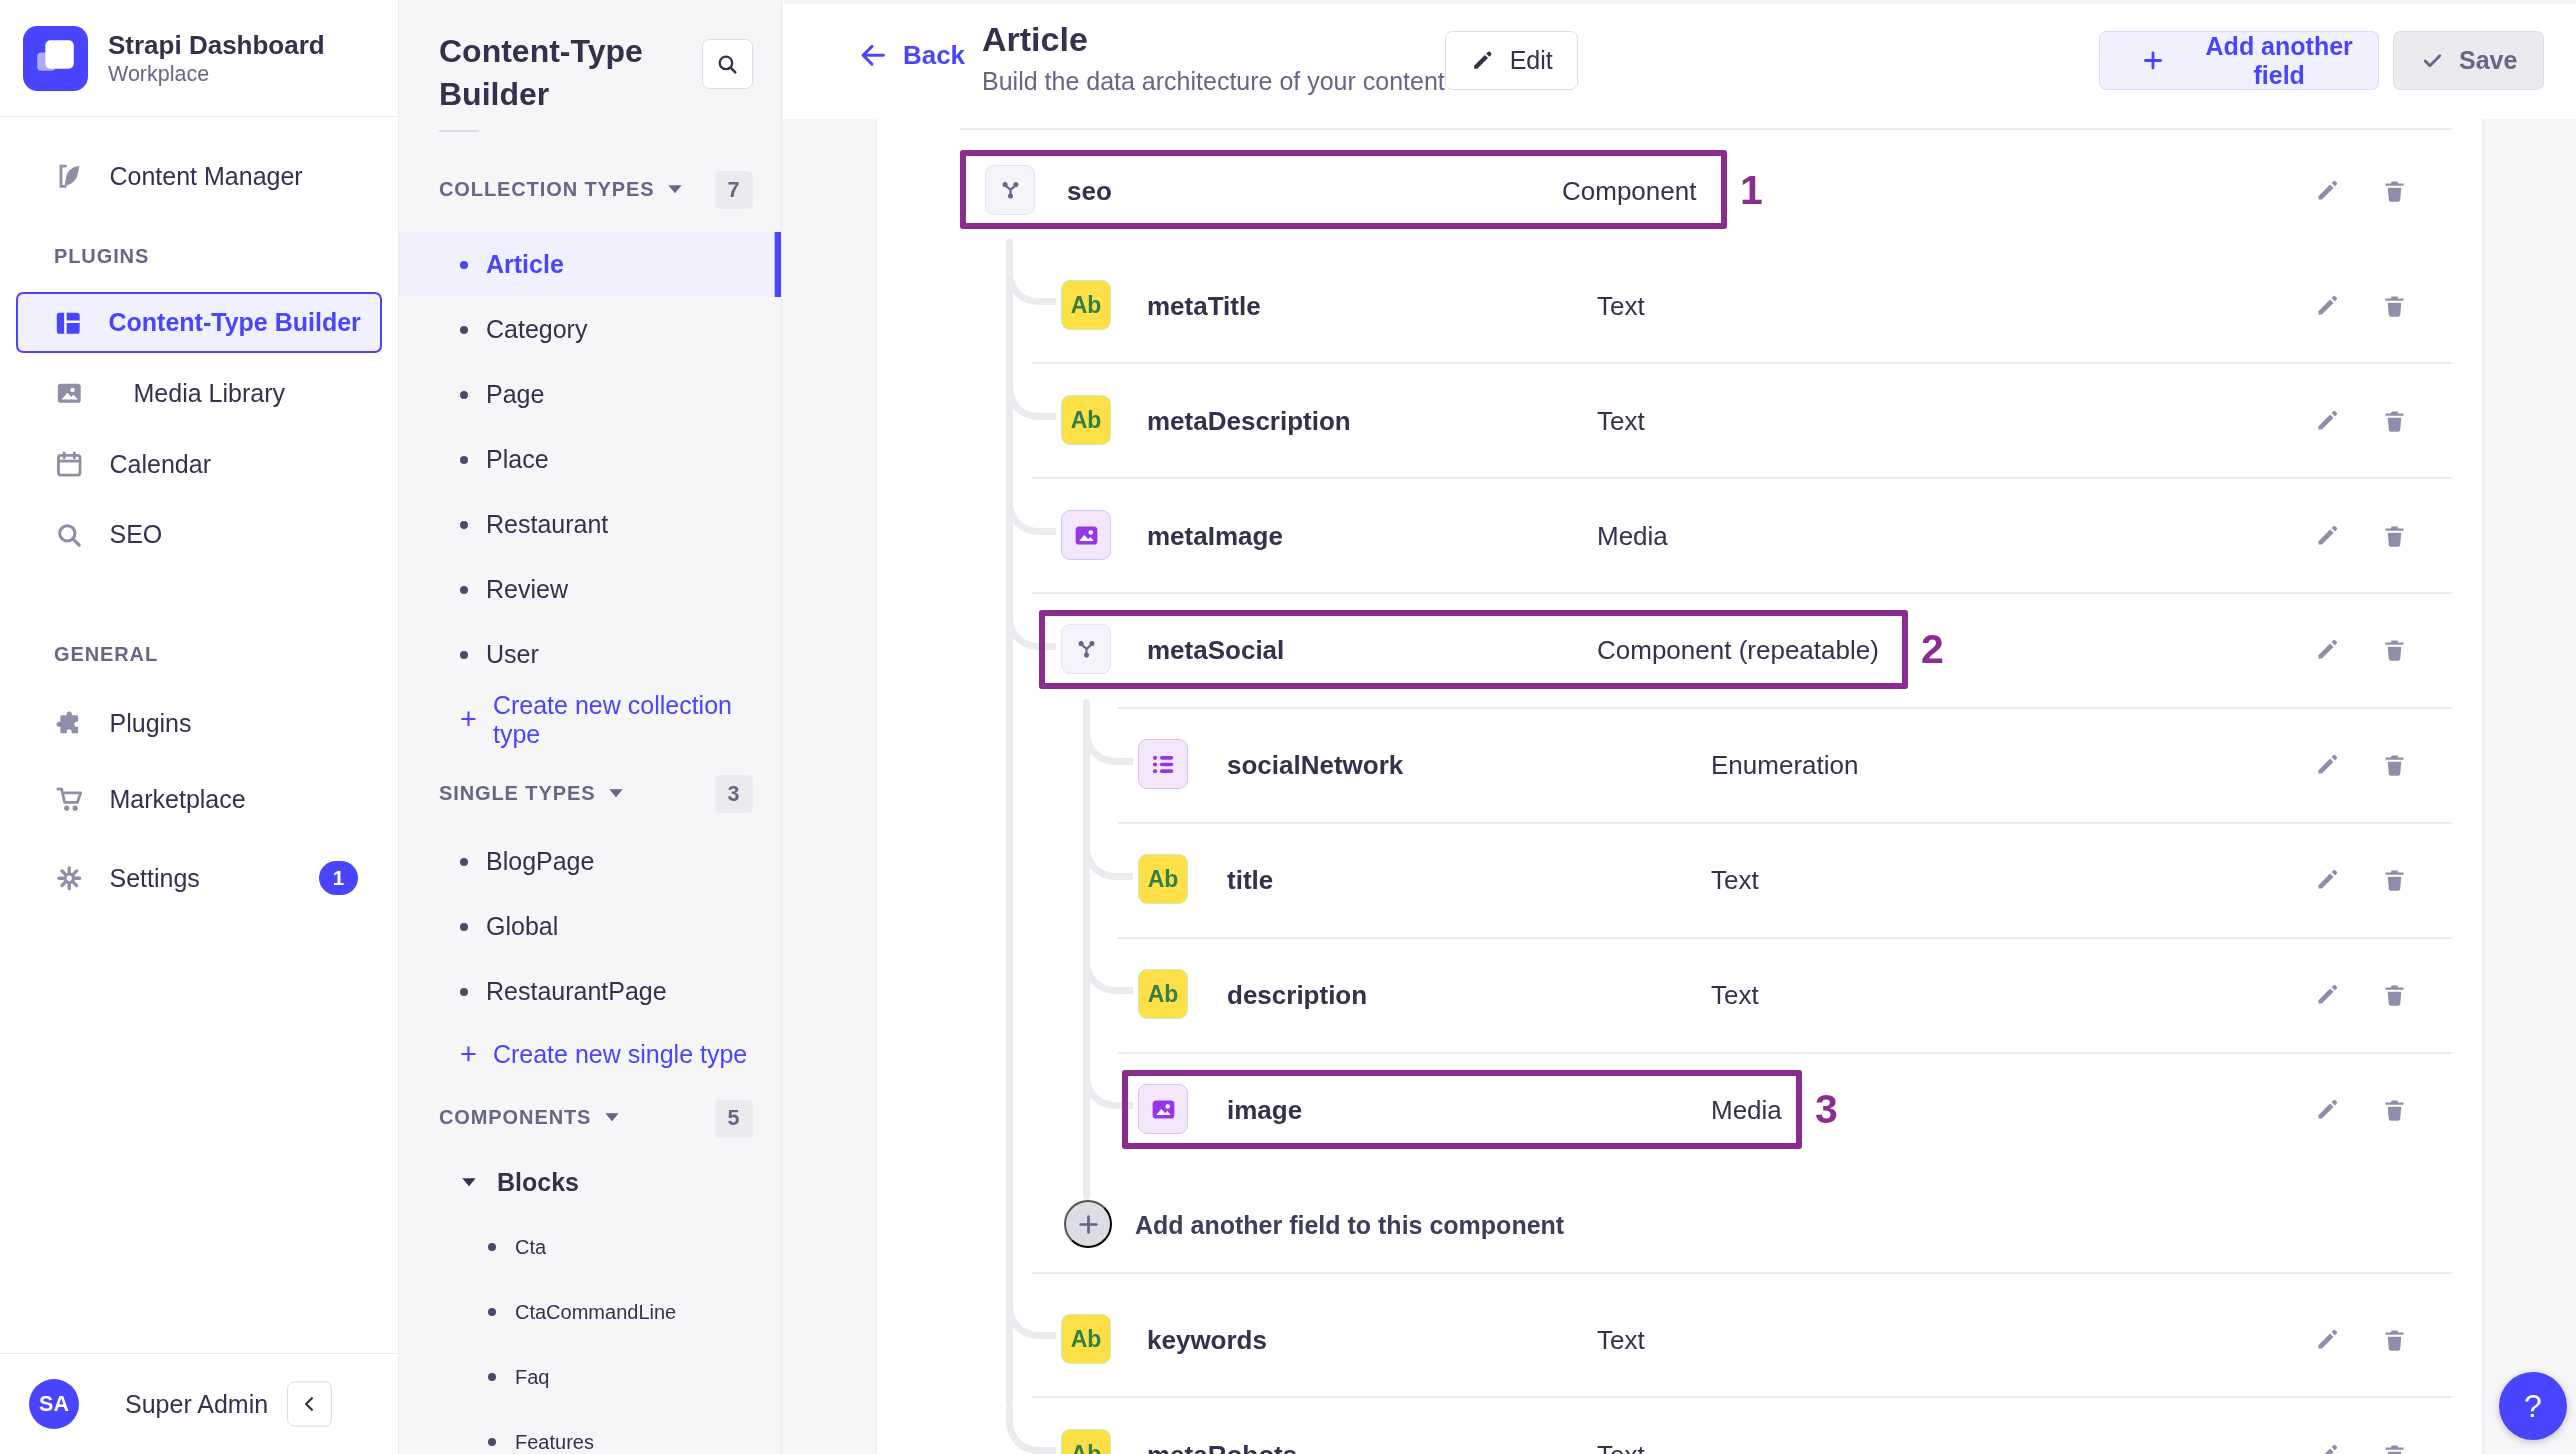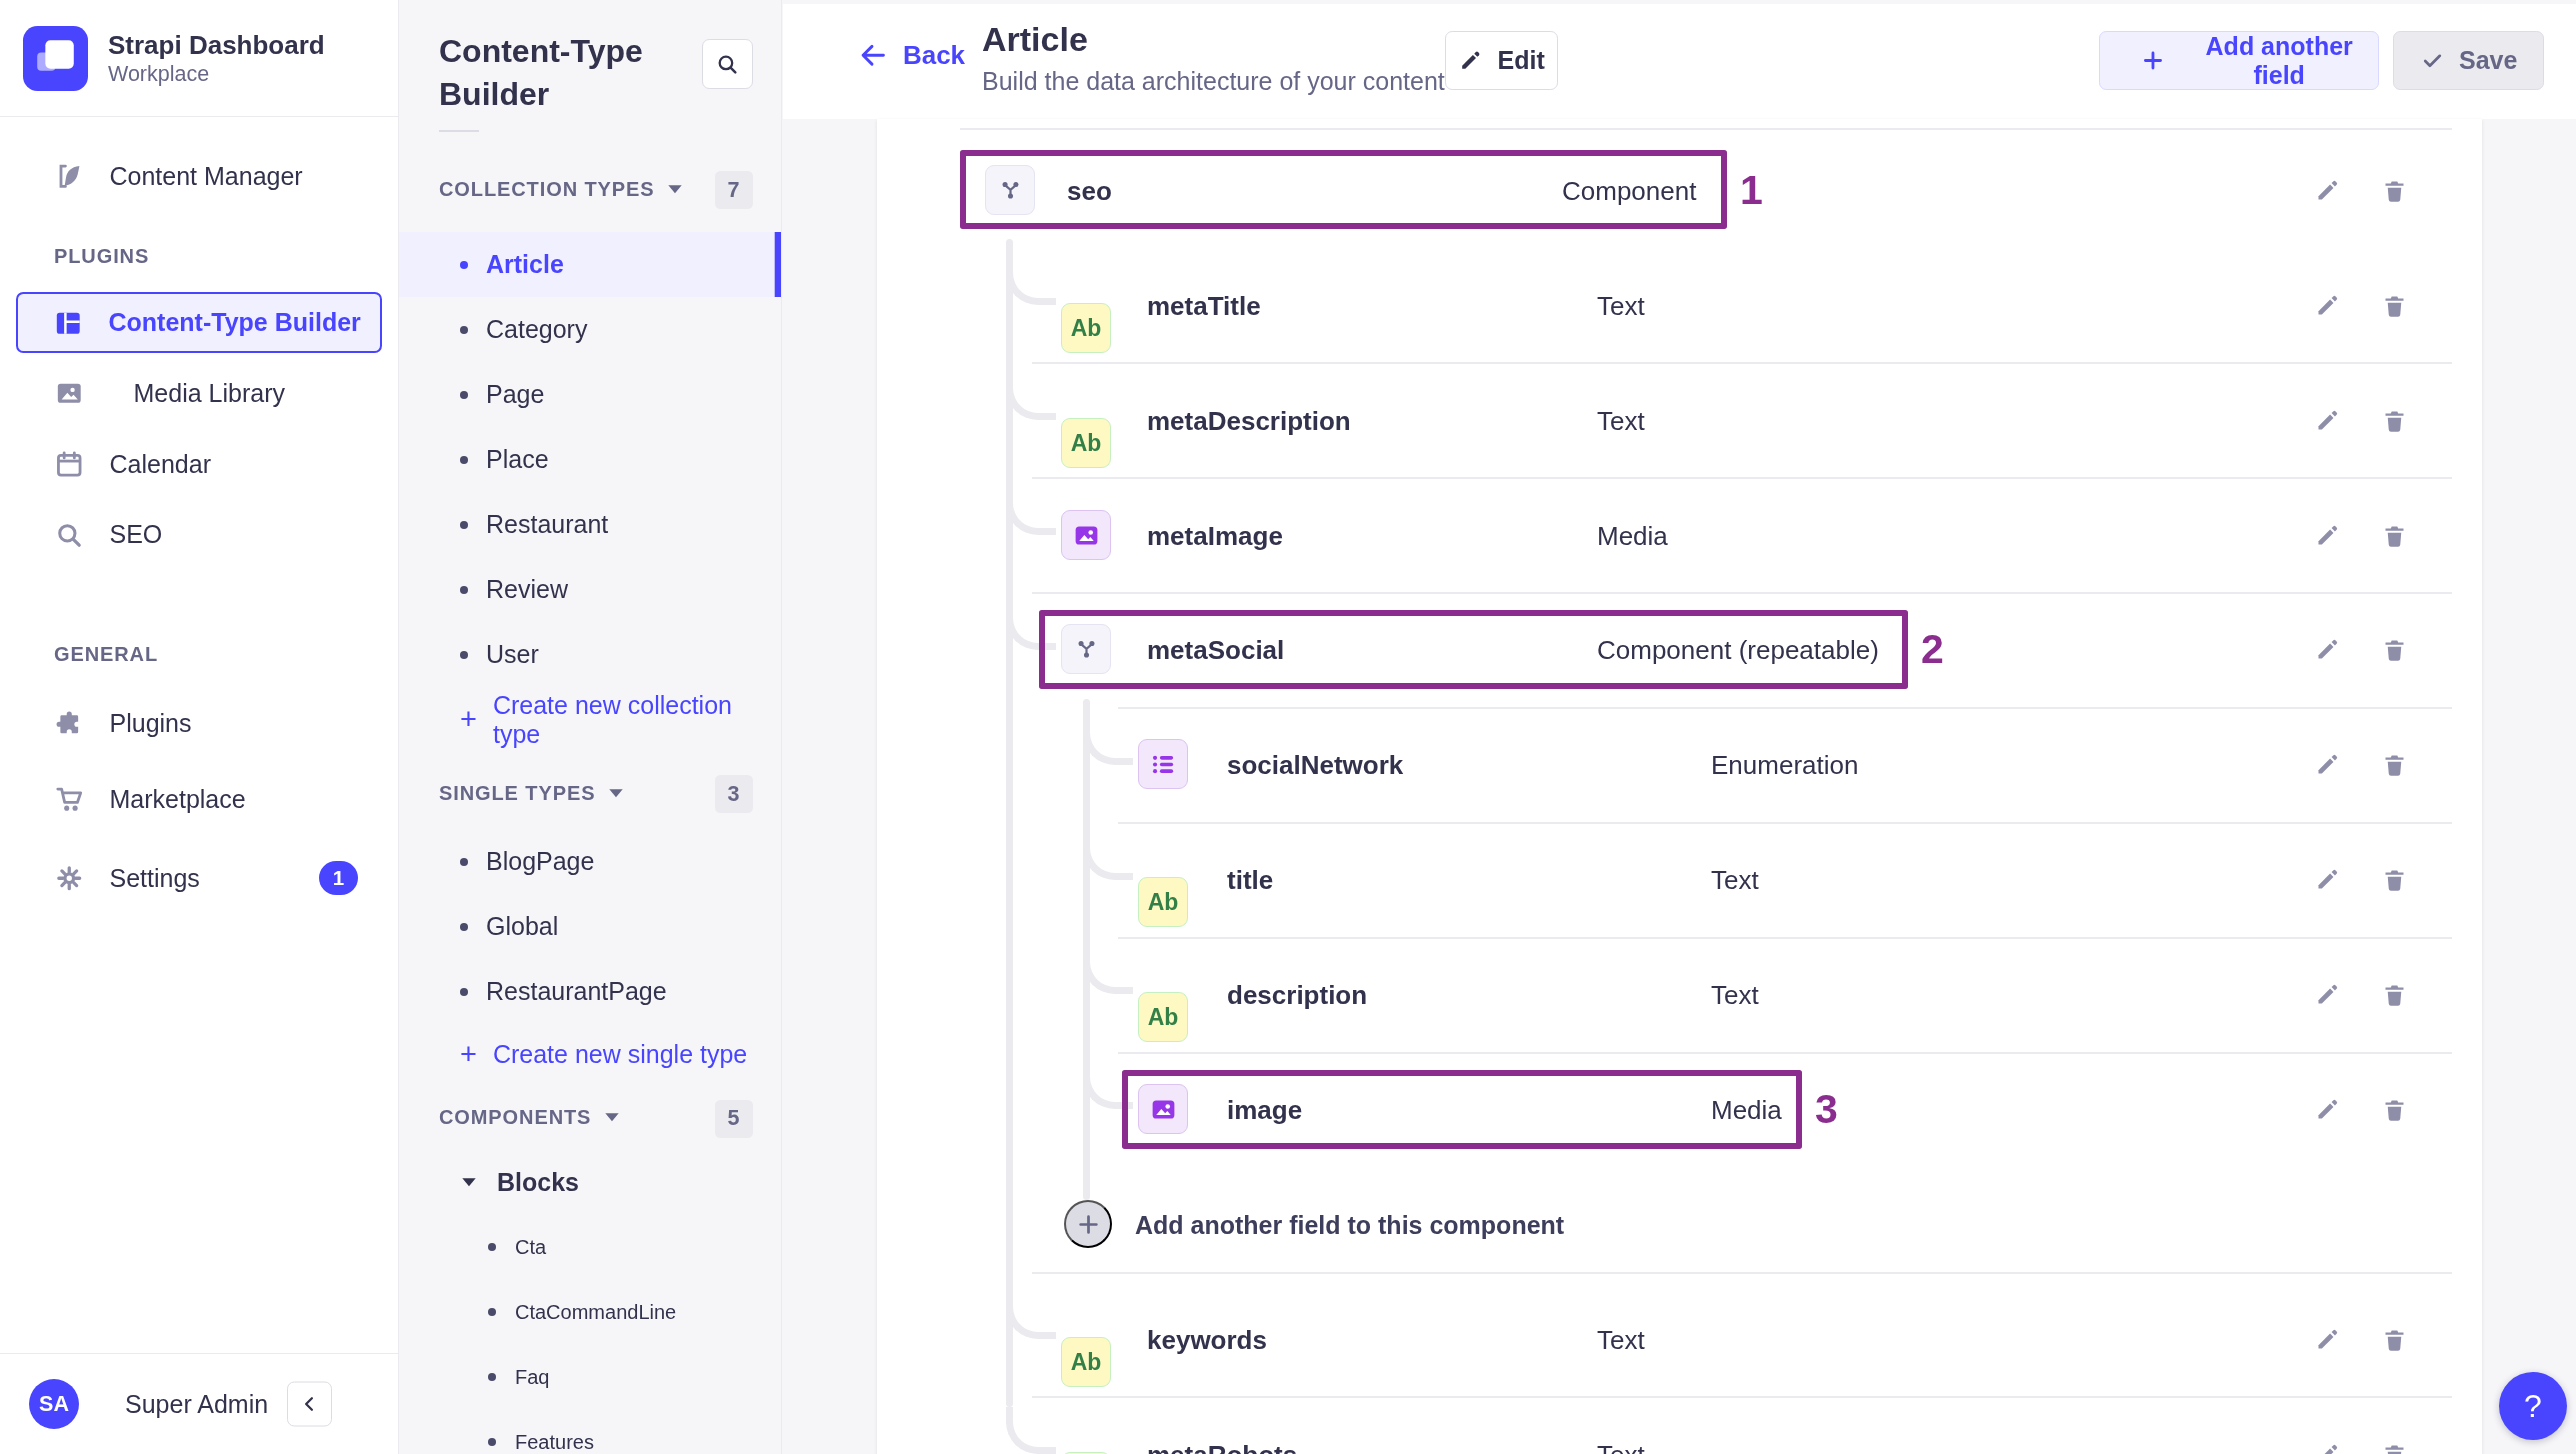--- a/index.html
+++ b/index.html
@@ -47,39 +47,39 @@
   .s2-subitem .dot { position:absolute; left:89px; width:8px; height:8px; border-radius:50%; background:#4a4a6a; }
   .s2-subitem .s2-item-label { margin-left:116px; }
 
   
   #main { position:absolute; left:783px; top:4px; width:1793px; height:1454px; }
   #mheader { position:relative; height:115px; background:#fff; }
   .back-link { position:absolute; left:75px; top:36px; display:flex; align-items:center; font-size:26px; font-weight:600; color:#4945ff; cursor:pointer; }
   .back-link svg { margin-right:14.4px; }
   .m-title { position:absolute; left:199px; top:16px; font-size:34px; font-weight:700; color:#32324d; }
   .m-sub { position:absolute; left:199px; top:63px; font-size:25px; color:#666687; }
-  .edit-btn { position:absolute; left:662px; top:27px; width:113px; height:59px; background:#fff; border:1.8px solid #dcdce4; border-radius:7.2px; display:flex; align-items:center; justify-content:center; font-size:25px; font-weight:700; color:#32324d; cursor:pointer; }
+  .edit-btn { position:absolute; left:662px; top:27px; width:133px; height:59px; background:#fff; border:1.8px solid #dcdce4; border-radius:7.2px; display:flex; align-items:center; justify-content:center; font-size:25px; font-weight:400; color:#32324d; cursor:pointer; }
   .edit-btn svg { margin-right:14.4px; }
   .addfield-btn { position:absolute; left:1316px; top:27px; width:280px; height:59px; background:#f0f0ff; border:1.8px solid #d9d8ff; border-radius:7.2px; display:flex; align-items:center; justify-content:center; font-size:25px; font-weight:700; color:#4945ff; cursor:pointer;padding-left:40px; }
   .addfield-btn svg { margin-right:14.4px; }
   .save-btn { position:absolute; left:1610px; top:27px; width:151px; height:59px; background:#eaeaef; border:1.8px solid #dcdce4; border-radius:7.2px; display:flex; align-items:center; justify-content:center; font-size:25px; font-weight:700; color:#666687; cursor:pointer; }
   .save-btn svg { margin-right:14.4px; }
 
   #panel { position:absolute; left:94px; top:115px; width:1605px; height:1339px; background:#fff; box-shadow:0 0.9px 3.6px rgba(33,33,52,.1); overflow:hidden; }
 
   .hr { position:absolute; height:1.8px; background:#eaeaef; right:30.5px; }
 
   
   .tline { position:absolute; width:7.2px; background:#eaeaef; border-radius:3.6px; }
   .elbow { position:absolute; width:50px; height:47px; border-left:7.2px solid #eaeaef; border-bottom:7.2px solid #eaeaef; border-bottom-left-radius:32px; }
 
   
   .frow { position:absolute; left:0; right:0; height:115px; top:calc(var(--cy) - 57px); }
   .fi { position:absolute; top:32px; width:50px; height:50px; border-radius:9px; display:flex; align-items:center; justify-content:center; }
-  .fi.text { background:#fef9c3; border:1.8px solid #c6f0c2; color:#328048; font-weight:700; font-size:23px;margin-top:23px; }
+  .fi.text { background:#fde047; border:1.8px solid #c6f0c2; color:#328048; font-weight:700; font-size:23px; }
   .fi.component { background:#f4f4fa; border:1.8px solid #e4e4f2; }
   .fi.media, .fi.enum { background:#f2e7fb; border:1.8px solid #dcc3f0; }
   .lvl0 .fi { left:108px; } .lvl1 .fi { left:184px; } .lvl2 .fi { left:261px; }
   .fname { position:absolute; top:50%; transform:translateY(-50%); font-size:26px; font-weight:600; color:#32324d; }
   .lvl0 .fname { left:190px; } .lvl1 .fname { left:270px; } .lvl2 .fname { left:350px; }
   .ftype { position:absolute; top:50%; transform:translateY(-50%); font-size:26px; color:#32324d; }
   .lvl0 .ftype { left:685px; } .lvl1 .ftype { left:720px; } .lvl2 .ftype { left:834px; }
   .act-btn { position:absolute; top:calc(50% - 18px); width:36px; height:36px; background:none; border:none; display:flex; align-items:center; justify-content:center; cursor:pointer; }
   .act-edit { left:1432px; } .act-del { left:1499px; }
 

